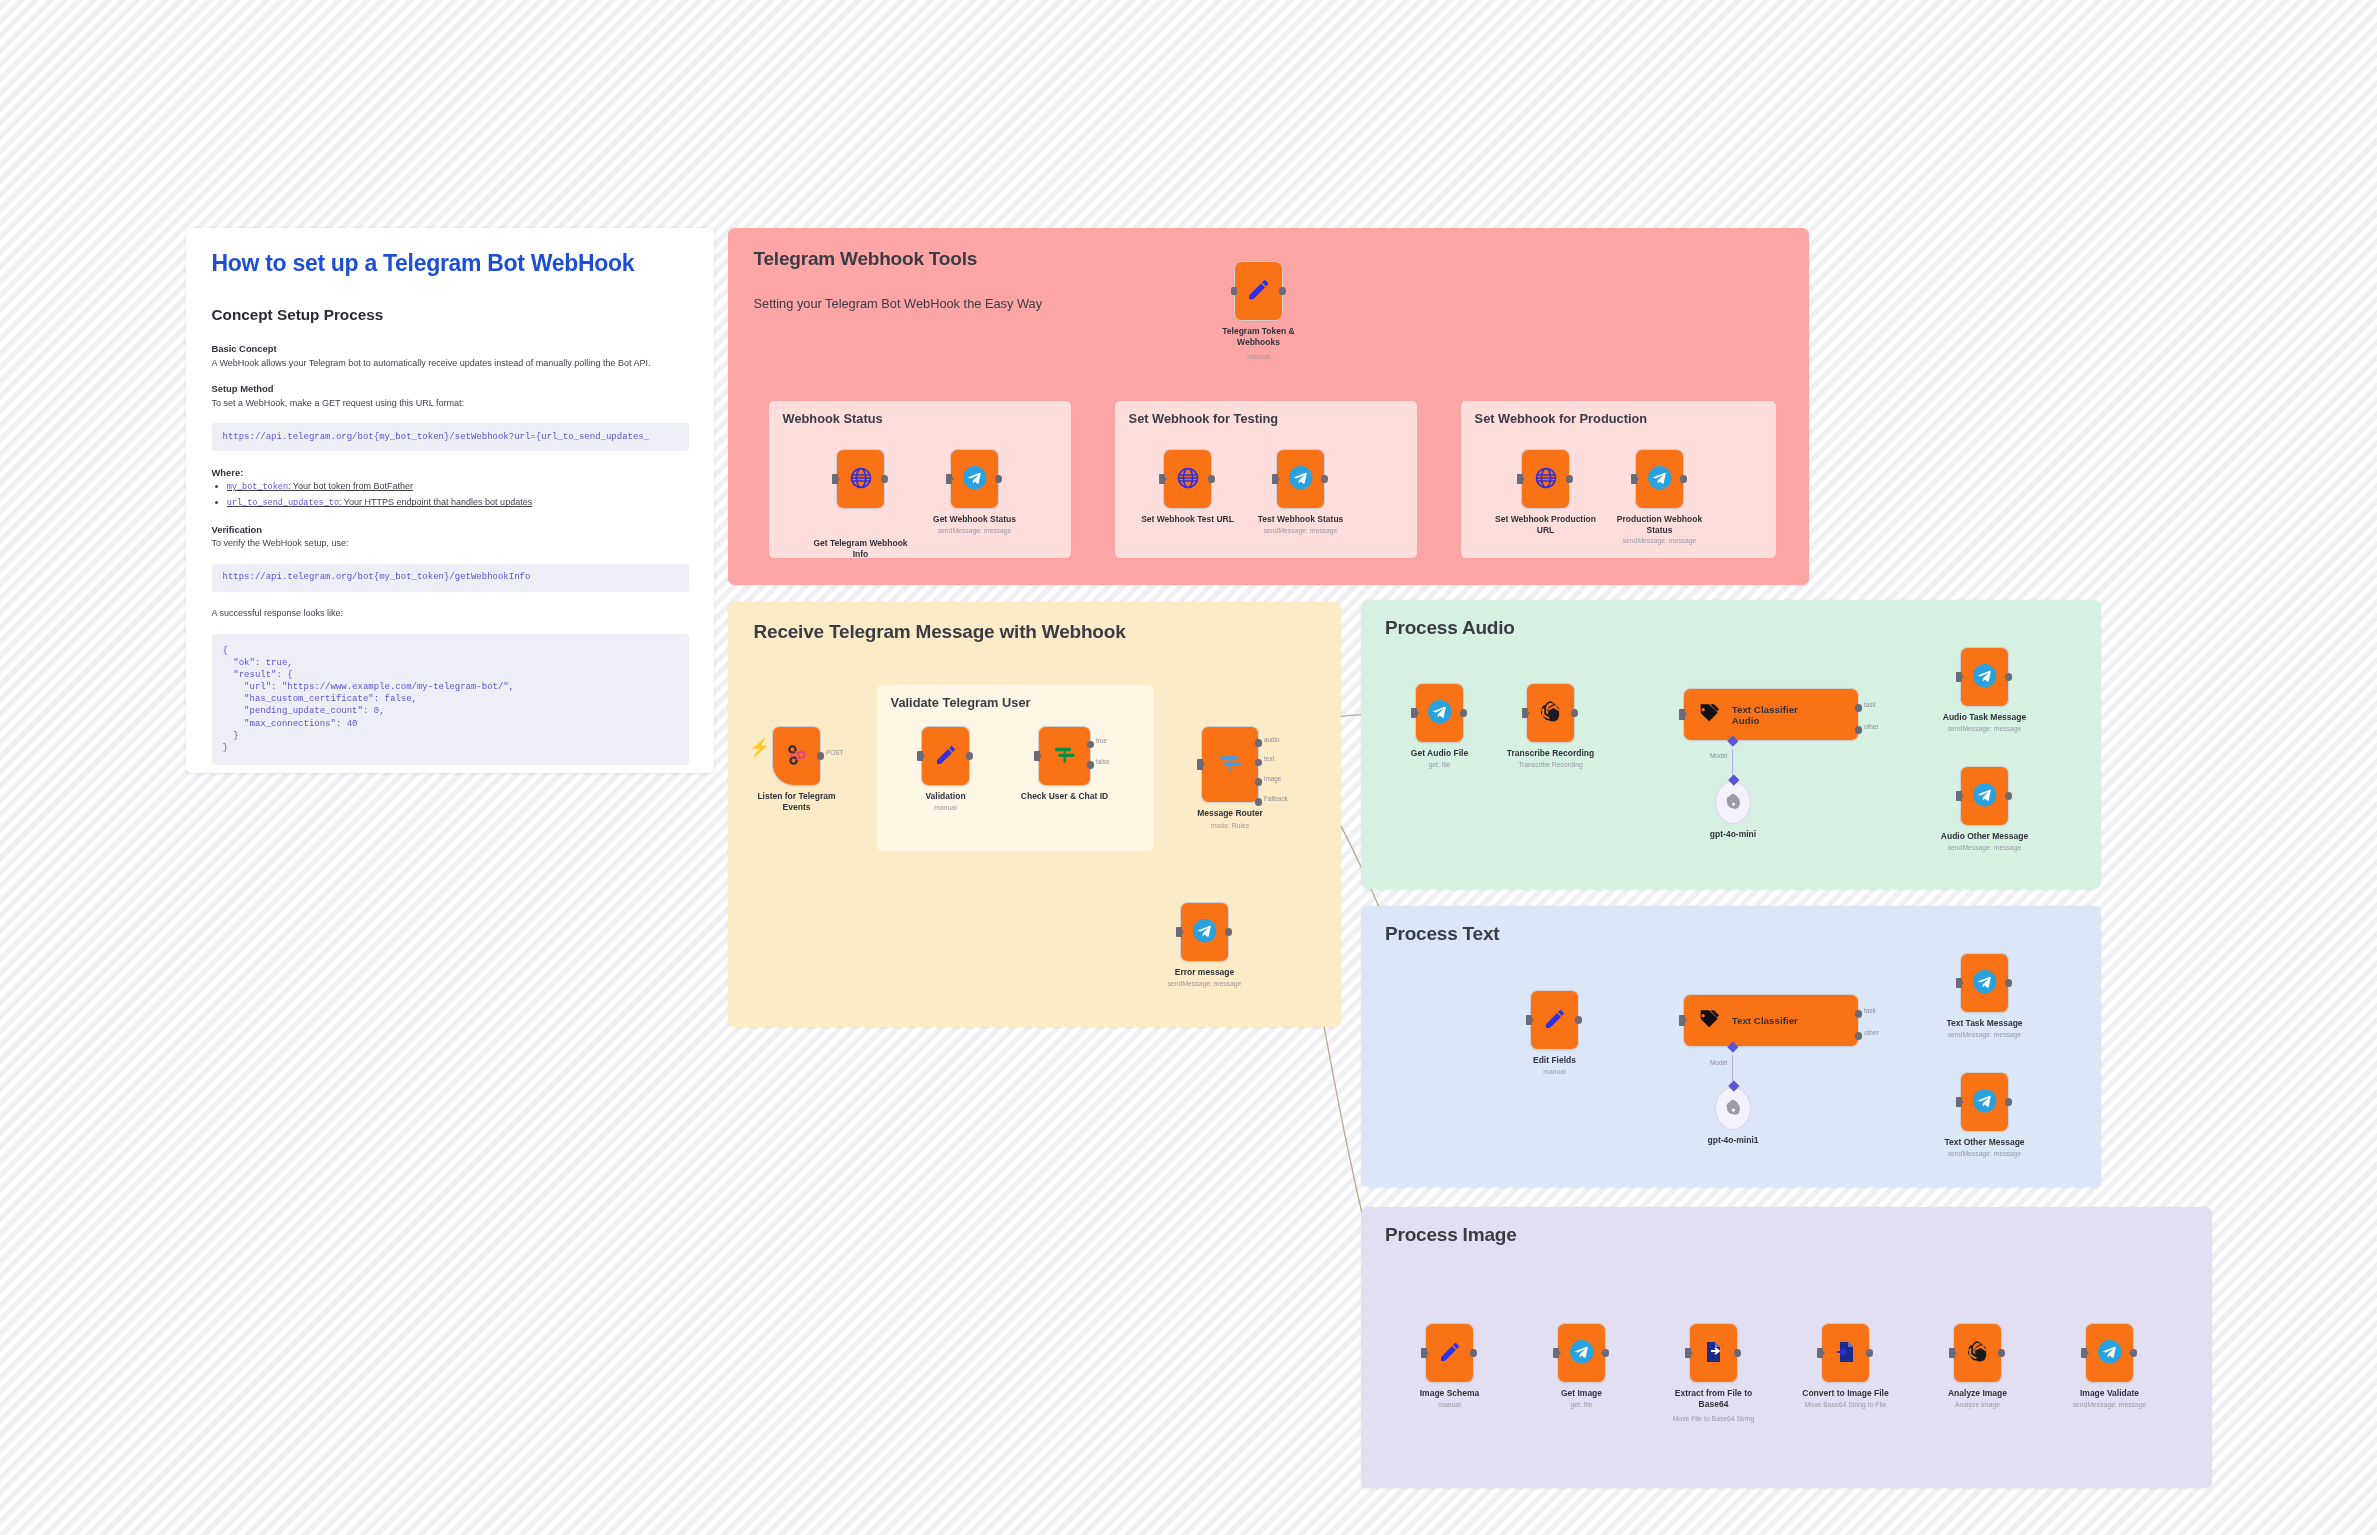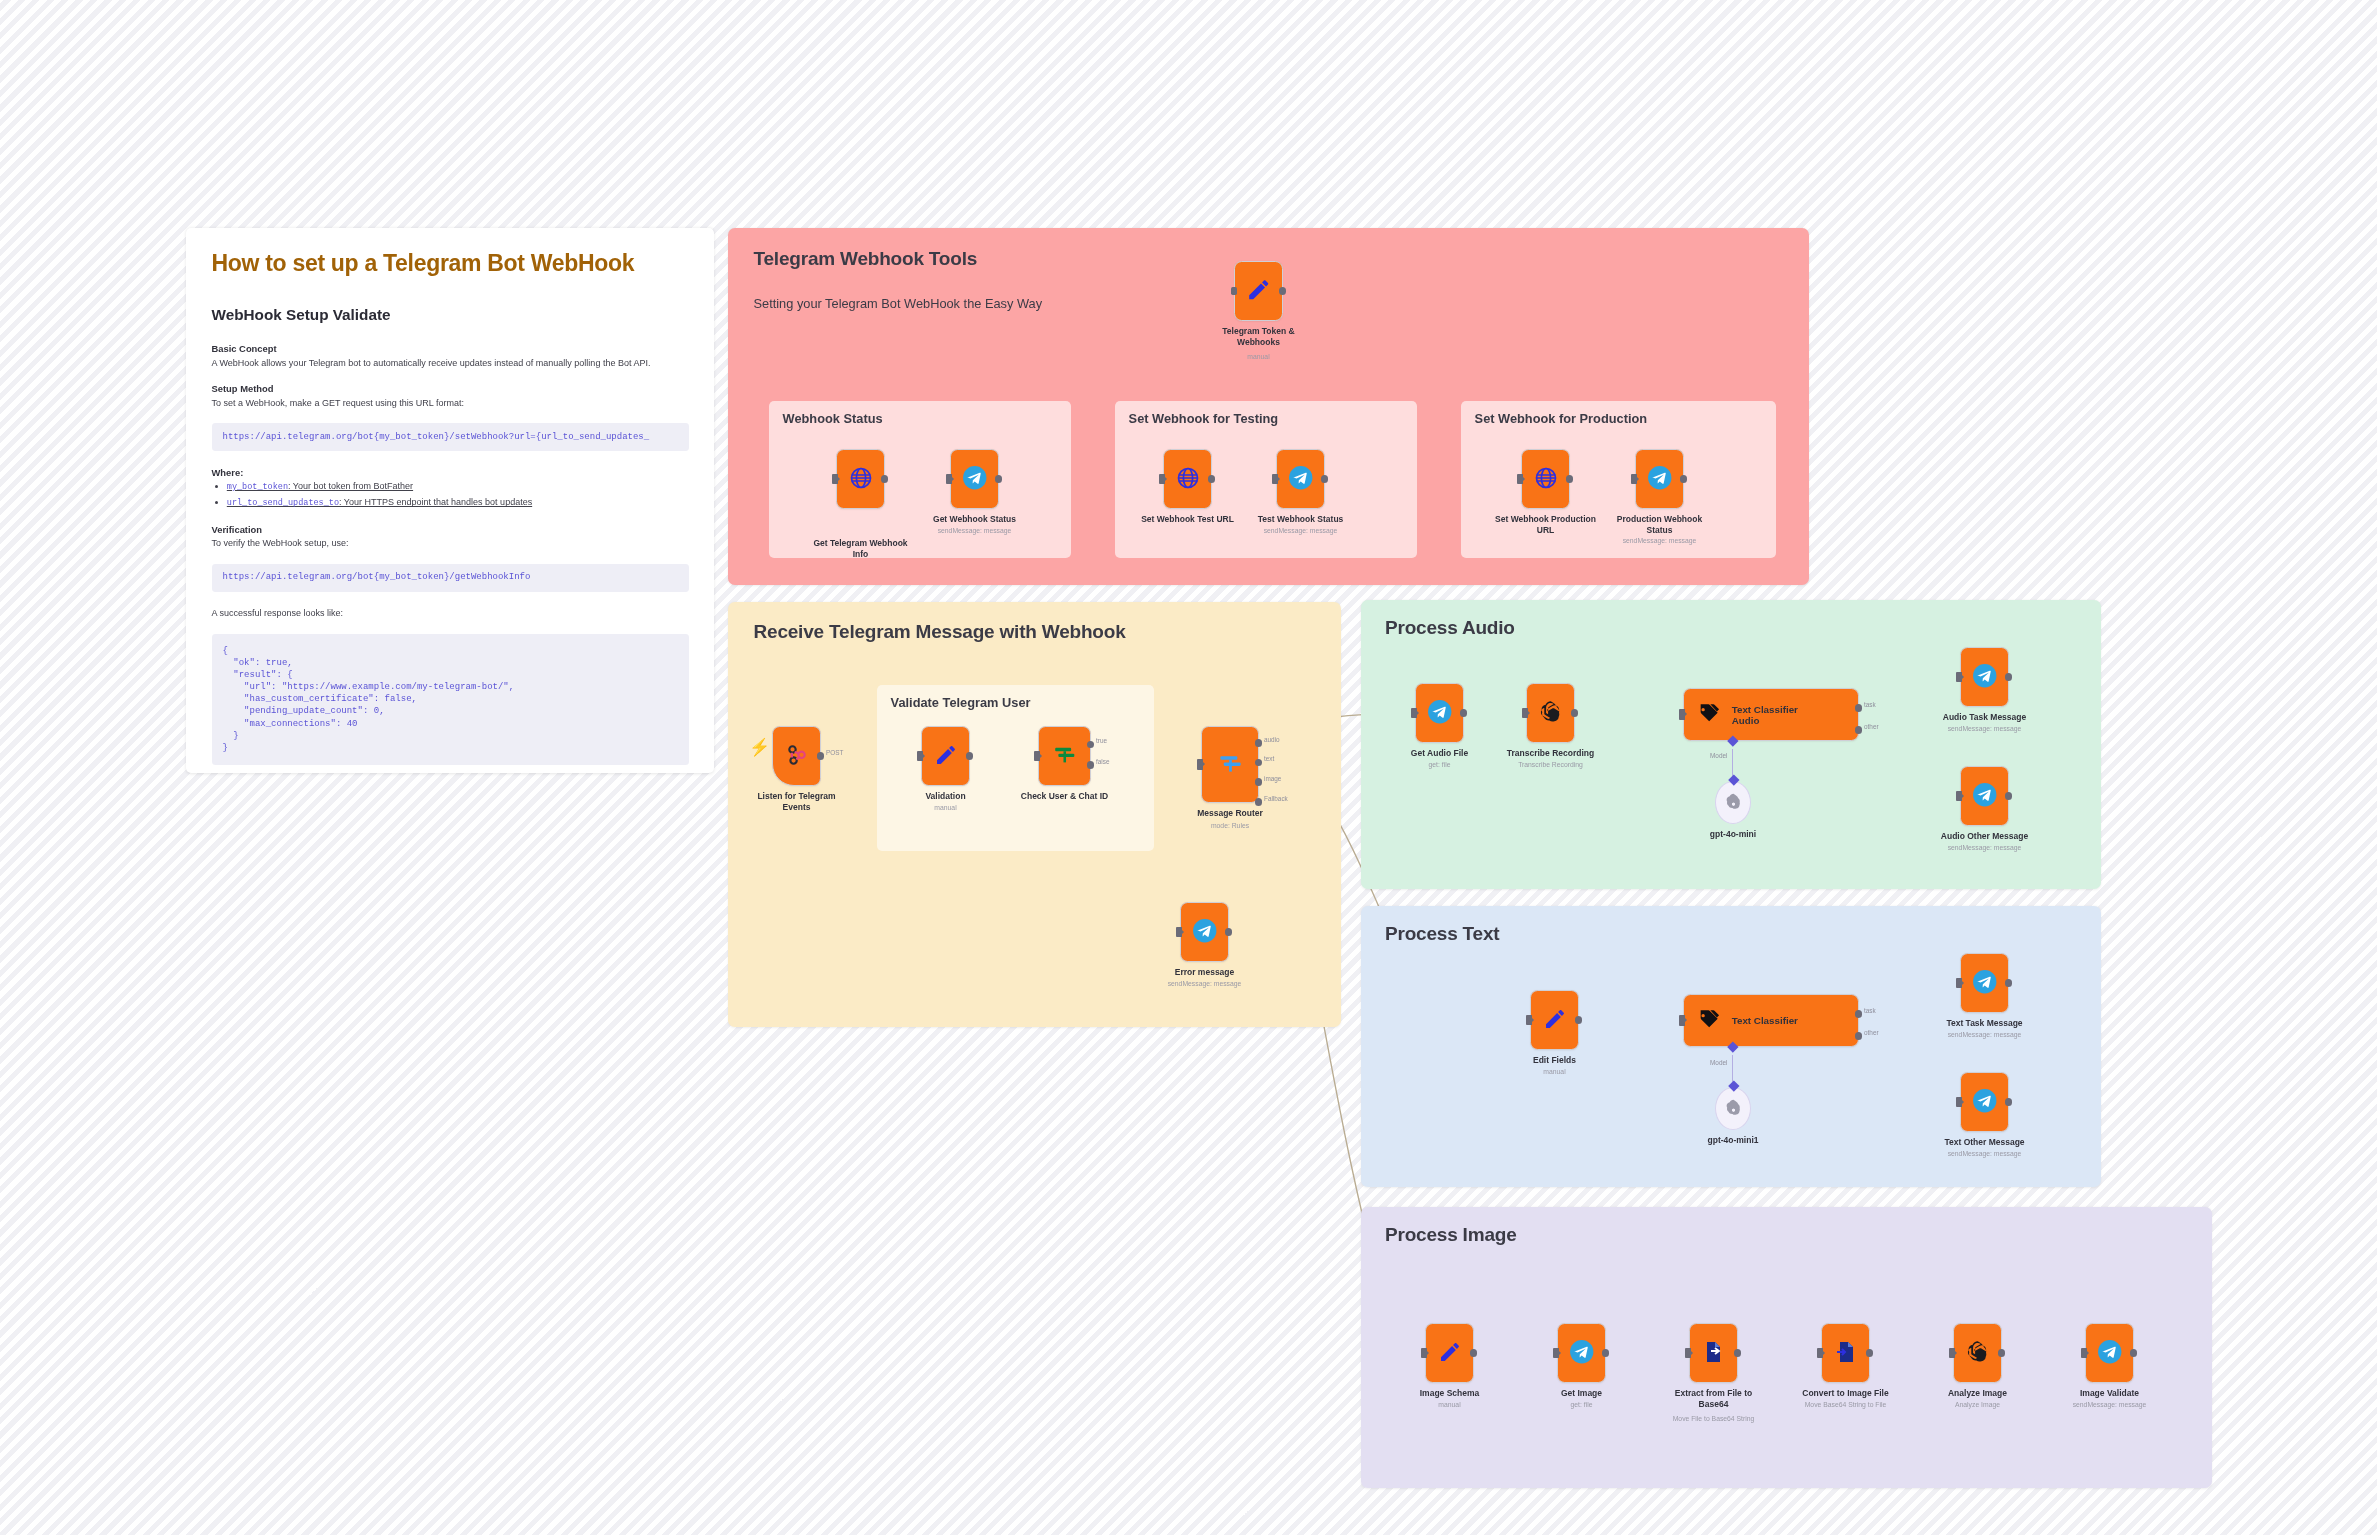--- a/index.html
+++ b/index.html
@@ -20,21 +20,21 @@
   
   .note {
     position:absolute;
     background:#ffffff;
     border-radius:5.1px;
     box-shadow:0 0.9px 3.4px rgba(0,0,0,.10);
     padding:22px 25.5px 20.4px 25.5px;
     overflow:hidden;
   }
   .note h1 {
-    font-size:23px; font-weight:700; color:#a16207;
+    font-size:23px; font-weight:700; color:#1d4ed8;
     margin:0 0 29px 0; letter-spacing:-0.3px;
   }
   .note h2 {
     font-size:15.3px; font-weight:700; color:#2b2b35;
     margin:0 0 19px 0;
   }
   .note h3 {
     font-size:9.4px; font-weight:700; color:#32323c;
     margin:0 0 2.6px 0;
   }
@@ -181,21 +181,21 @@
     <path class="wire" d="M1737,1590 L1828,1590"></path>
     <path class="wire" d="M1893,1590 L1983,1590"></path>
     <path class="wire" d="M2048,1590 L2138,1590"></path>
     <path class="wire" d="M2203,1590 L2293,1590"></path>
     <path class="wire" d="M2358,1590 L2448,1590"></path>
     <path class="wire" d="M2513,1590 L2540,1590"></path>
   </svg>
 
   <div class="note" style="left:186px; top:228px; width:528px; height:545px;">
     <h1>How to set up a Telegram Bot WebHook</h1>
-    <h2>WebHook Setup Validate</h2>
+    <h2>Concept Setup Process</h2>
 
     <h3>Basic Concept</h3>
     <p>A WebHook allows your Telegram bot to automatically receive updates instead of manually polling the Bot API.</p>
 
     <h3>Setup Method</h3>
     <p>To set a WebHook, make a GET request using this URL format:</p>
     <div class="codeblock">https://api.telegram.org/bot{my_bot_token}/setWebhook?url={url_to_send_updates_</div>
 
     <h3>Where:</h3>
     <ul>

